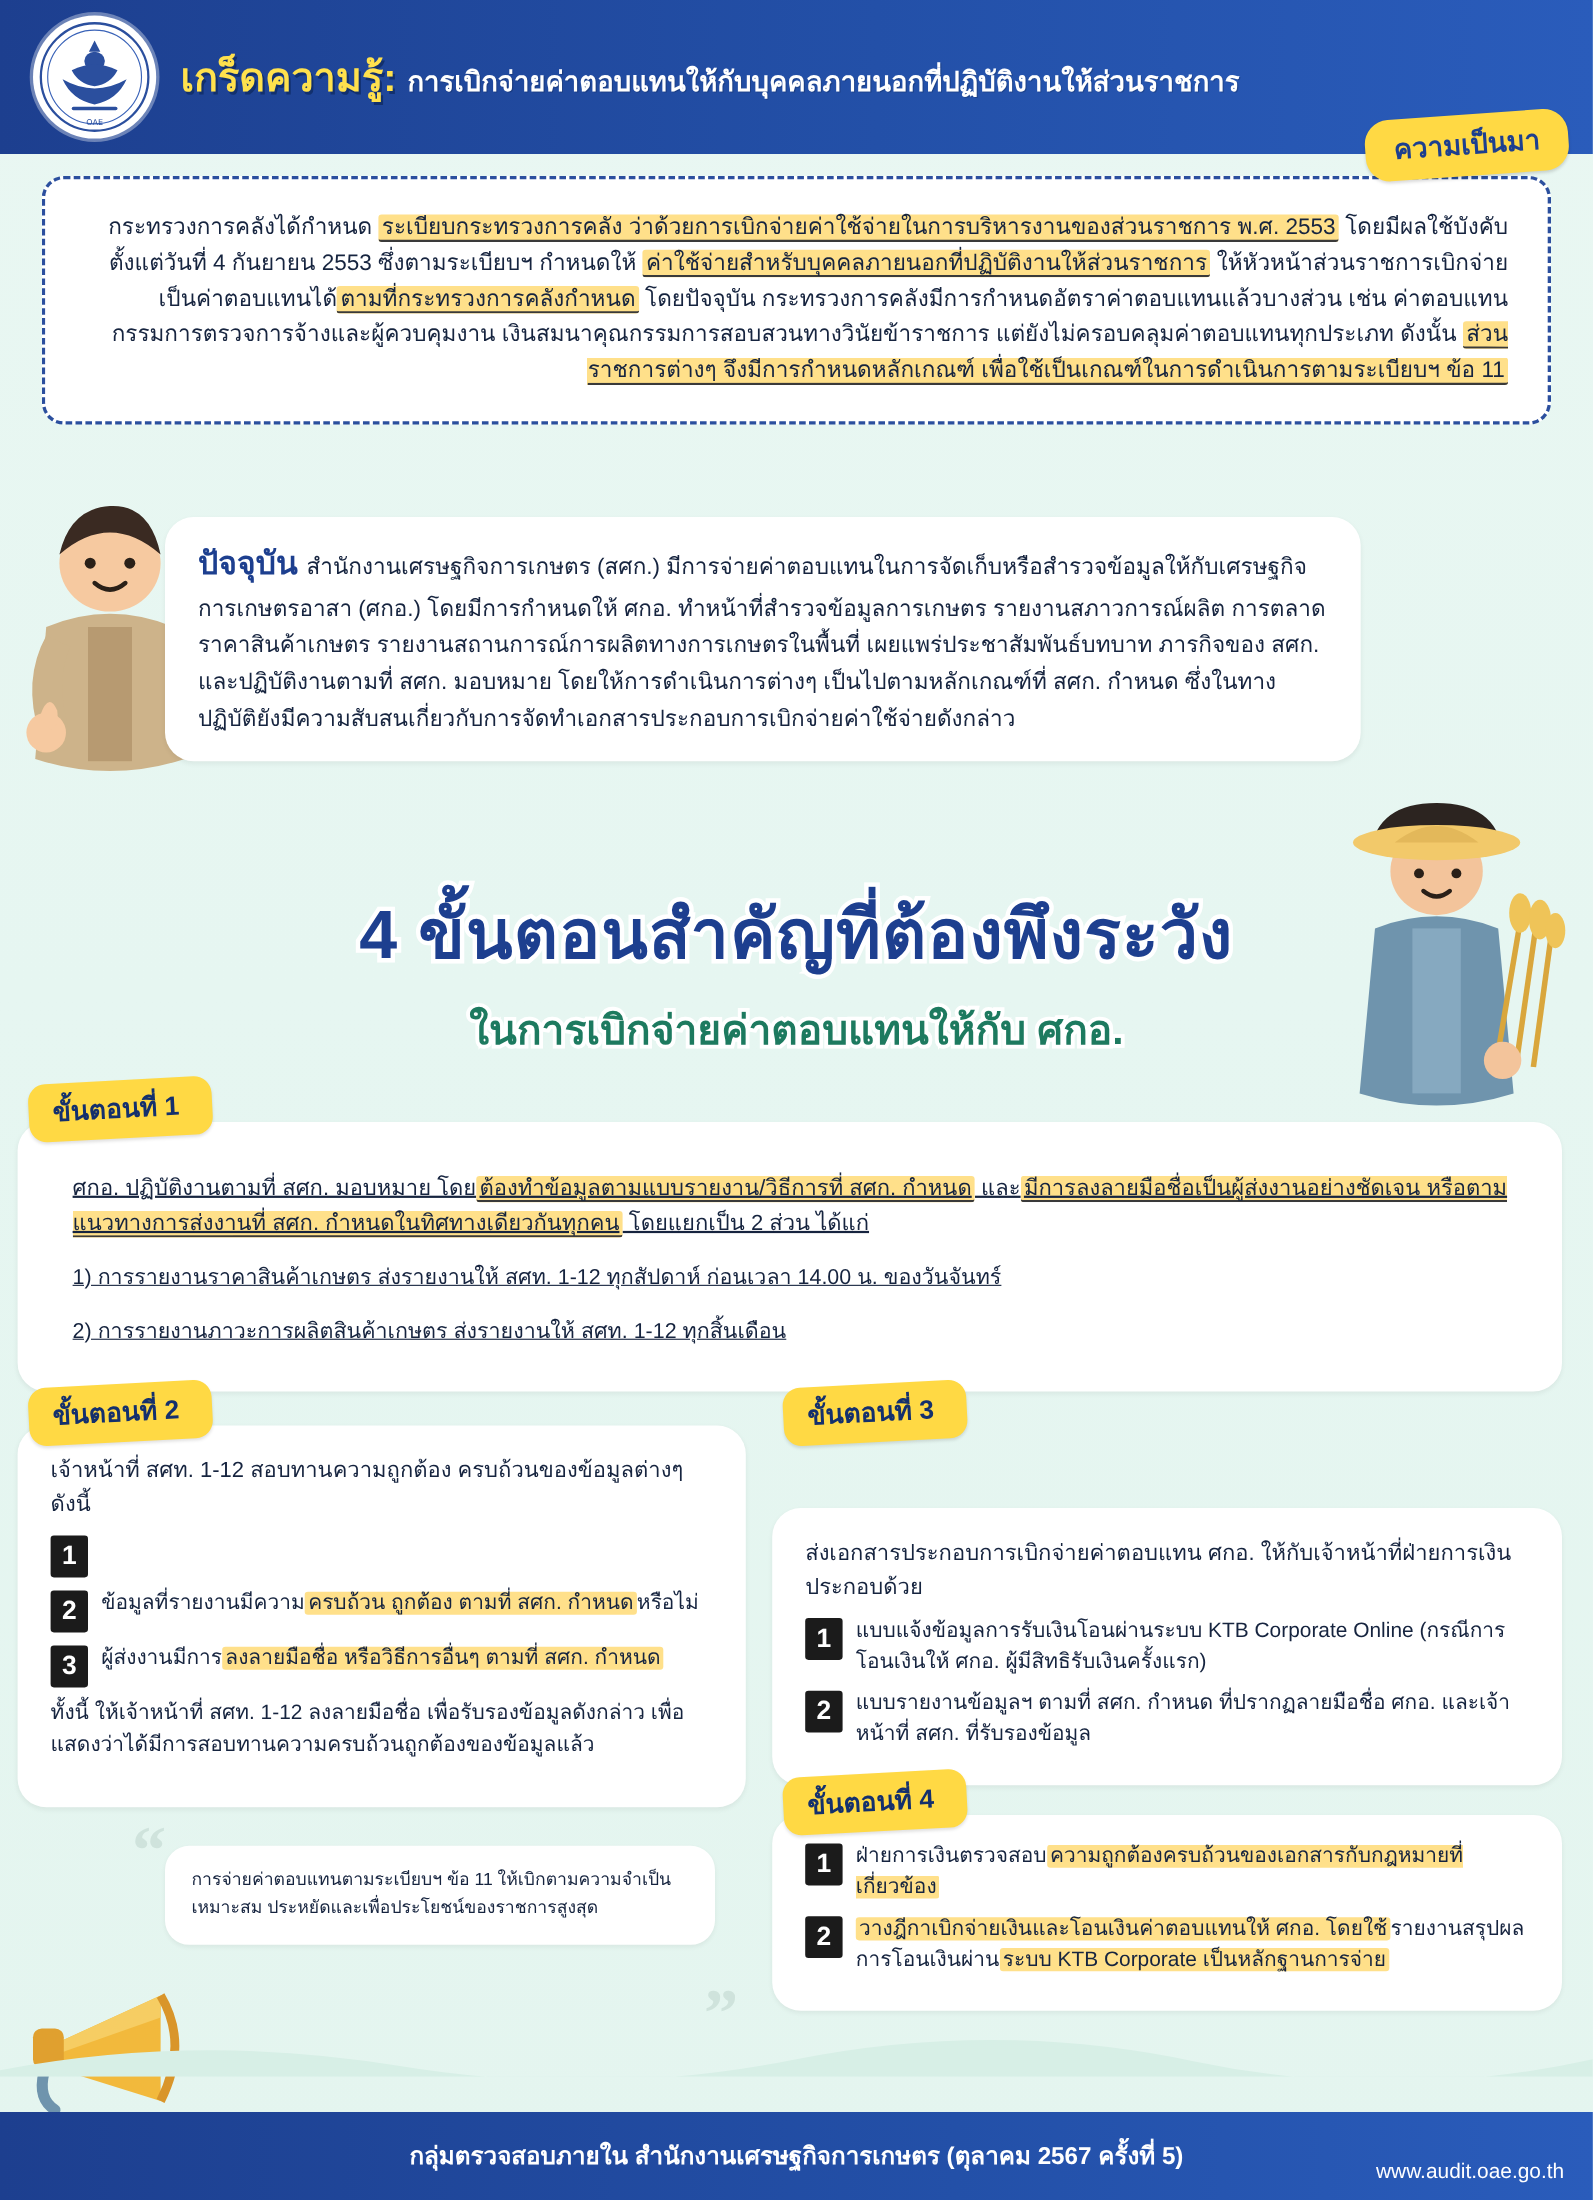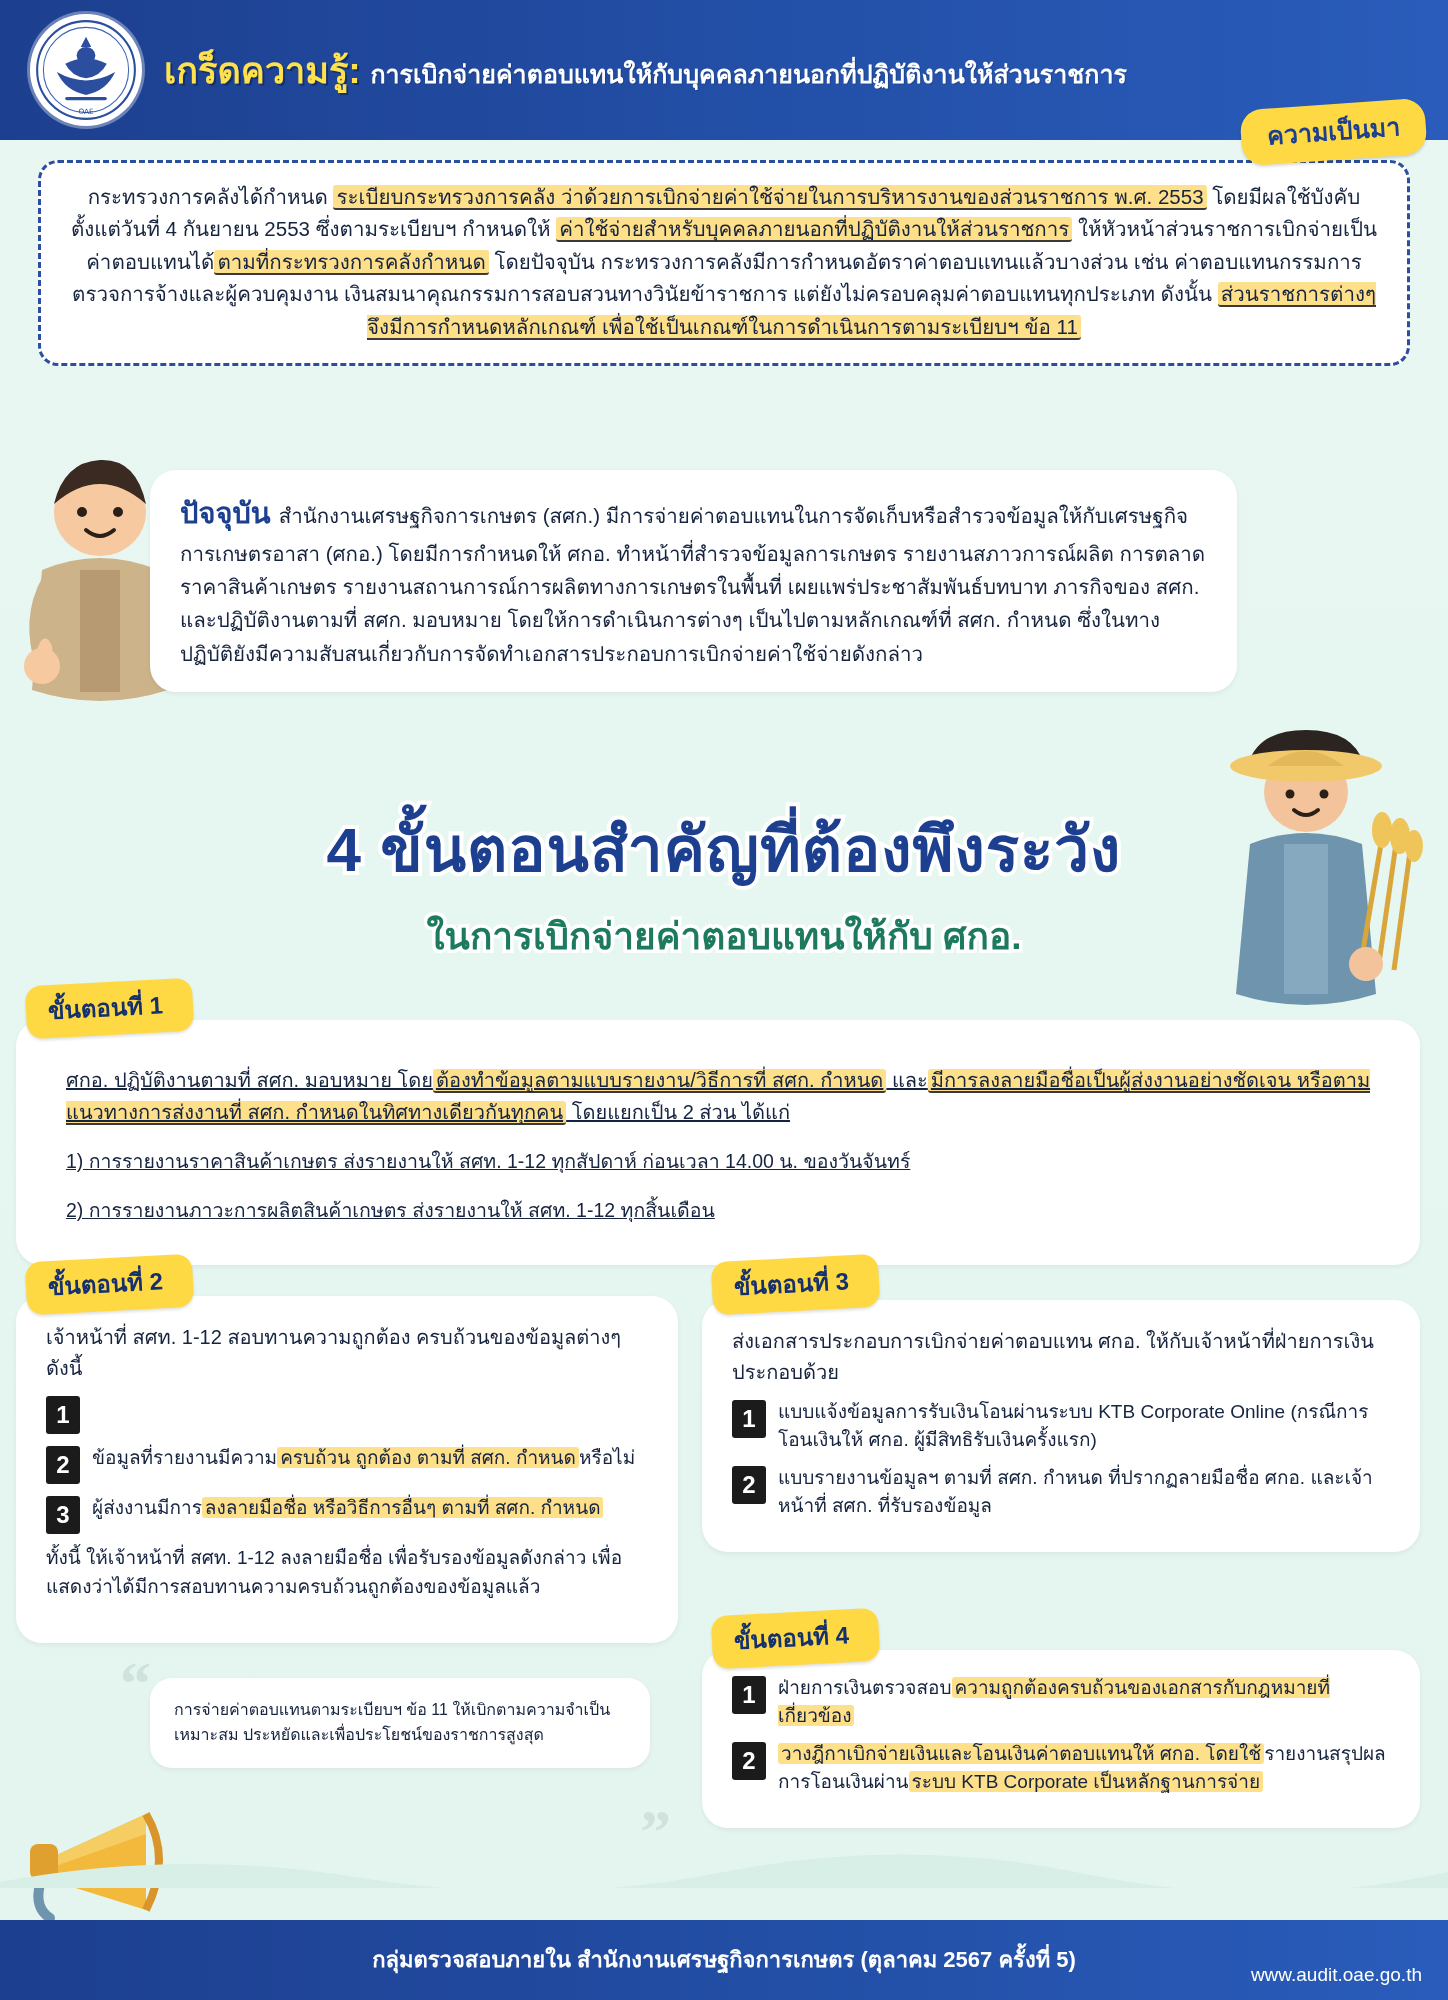--- a/index.html
+++ b/index.html
@@ -56,23 +56,23 @@
 
   
   .intro-box {
     position:absolute; left:38px; top:160px; width:1372px;
     background:#fff;
     border:3px dashed #2b4f9e;
     border-radius:20px;
     padding:18px 26px 20px 26px;
   }
   .intro-box p {
-    margin:0;
+    margin:10px;
     font-size:20.5px; line-height:1.58; color:#16243f;
-    text-align:center;
+    text-align:right;
   }
   .hl { background:#ffe08a; border-radius:3px; padding:0 3px; }
   .hl-u { background:#ffe08a; border-bottom:2px solid #3a3a3a; border-radius:3px; padding:0 3px; }
 
   
   .current-card {
     position:absolute; left:150px; top:470px; width:1087px;
     background:#ffffff;
     border-radius:26px;
     padding:20px 26px 22px 30px;
@@ -134,21 +134,21 @@
   .step2-tab { position:absolute; left:26px; top:1258px; z-index:4; }
   .step2-card {
     position:absolute; left:16px; top:1296px; width:662px;
     background:#fff; border-radius:26px;
     padding:26px 24px 22px 30px;
     box-shadow:0 2px 5px rgba(0,0,0,.06);
   }
   
   .step3-tab { position:absolute; left:712px; top:1258px; z-index:4; }
   .step3-card {
-    position:absolute; left:702px; top:1300px; width:718px;
+    position:absolute; left:702px; top:1371px; width:718px;
     background:#fff; border-radius:26px;
     padding:26px 24px 22px 30px;
     box-shadow:0 2px 5px rgba(0,0,0,.06);
   }
   
   .step4-tab { position:absolute; left:712px; top:1612px; z-index:4; }
   .step4-card {
     position:absolute; left:702px; top:1650px; width:718px;
     background:#fff; border-radius:26px;
     padding:24px 24px 22px 30px;

